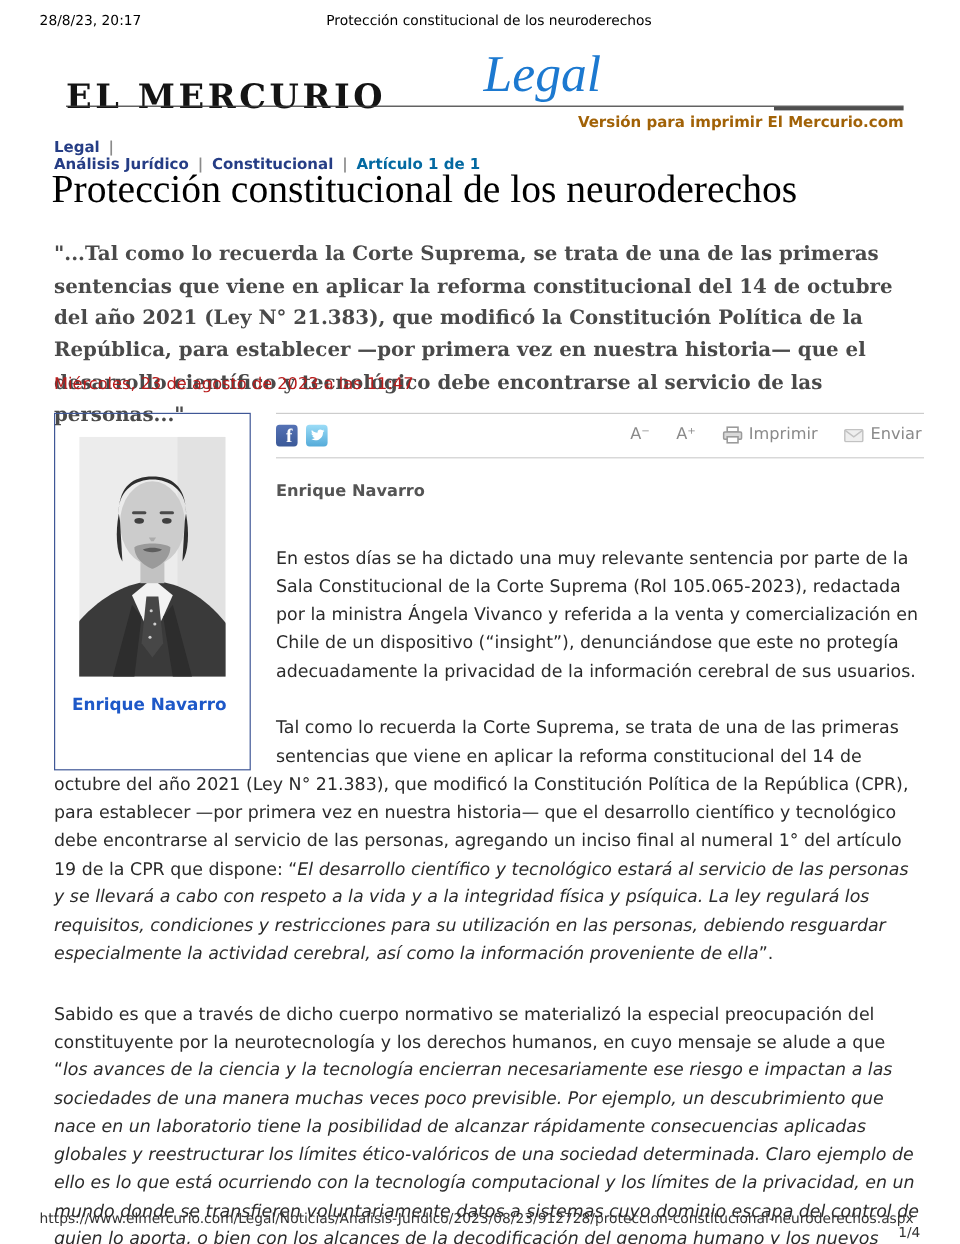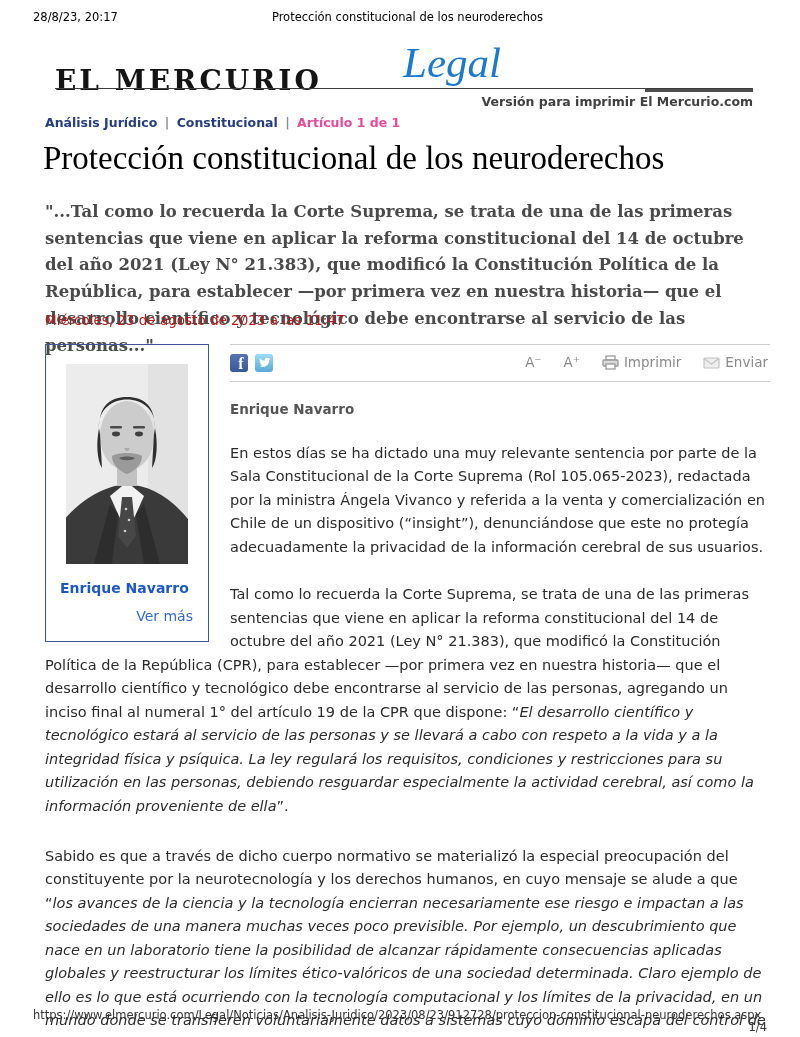--- a/index.html
+++ b/index.html
@@ -15,27 +15,27 @@
 
   
   .masthead { position:absolute; top:44px; left:55px; right:47px; height:48px; }
   .brand { font-family:"DejaVu Serif","Liberation Serif",serif; font-weight:bold;
     font-size:28px; letter-spacing:3px; color:#141414; line-height:44px;margin-top:15px; }
   .section-logo { position:absolute; left:348px; top:-6px;
     font-family:"Liberation Serif","DejaVu Serif",serif; font-style:italic;
     font-size:43px; color:#1c79d0; }
   .mast-line { position:absolute; top:44px; left:0; width:698px; border-top:1px solid #3c3c3c; }
   .mast-line-thick { position:absolute; top:45px; left:590px; width:108px; height:3px; background:#4e4e4e; }
-  .print-version { position:absolute; top:94px; right:47px; font-size:12.5px; font-weight:bold; color:#404040; }
+  .print-version { position:absolute; top:94px; right:47px; font-size:12.5px; font-weight:bold; color:#a16207; }
 
   
   .breadcrumb { position:absolute; top:116px; left:45px; font-size:12.5px; font-weight:bold; line-height:14px; }
   .breadcrumb a { color:#253d85; }
   .breadcrumb .pipe { color:#8a8a8a; padding:0 3px; }
-  .breadcrumb .muted { color:#ec4899; }
+  .breadcrumb .muted { color:#0369a1; }
 
   
   .headline { position:absolute; top:139px; left:43px; right:40px;
     font-family:"Liberation Serif","DejaVu Serif",serif; font-weight:normal;
     font-size:33px; color:#000; line-height:1.2; }
 
   
   .lead-quote { position:absolute; top:199px; left:45px; width:718px;
     font-family:"DejaVu Serif","Liberation Serif",serif; font-weight:bold;
     font-size:16.5px; color:#4a4a4a; line-height:1.62; }
@@ -61,21 +61,21 @@
     font-family:"Liberation Serif",serif; font-weight:bold; font-size:16px;
     line-height:16px; padding-left:4px; }
   .tw { background:linear-gradient(#9bdcf7,#55abd9); align-items:center; }
   .toolbar-spacer { flex:1; }
   .tool { color:#8a8a8a; font-size:13.5px; display:flex; align-items:center; gap:5px;
     margin-left:22px; cursor:pointer; }
   .tool svg { display:block; }
 
   .author-name { margin-top:17px; font-size:13.5px; font-weight:bold; color:#555; }
 
-  .article p.body { margin-top:21px; }
+  .article p.body { margin-top:34px; }
   .article p.body.p2 { margin-top:24px; }
   .article p.body.p3 { margin-top:27px; }
   .article p.body em { font-style:italic; }
 
   
   .print-footer { position:absolute; bottom:14px; left:33px; right:33px; height:15px;
     font-size:11.5px; color:#333; }
   .pf-url { position:absolute; left:0; top:0;text-align:center; }
   .pf-page { position:absolute; right:0; top:12px; }
 </style>
@@ -89,20 +89,24 @@
 
 <div class="masthead">
   <div class="brand">EL MERCURIO</div>
   <div class="section-logo">Legal</div>
   <div class="mast-line"></div>
   <div class="mast-line-thick"></div>
 </div>
 <div class="print-version">Versión para imprimir El Mercurio.com</div>
 
 <div class="breadcrumb">
+  <div>
+    <a href="#">Legal</a>
+    <span class="pipe">|</span>
+  </div>
   <div>
     <a href="#">Análisis Jurídico</a>
     <span class="pipe">|</span>
     <a href="#">Constitucional</a>
     <span class="pipe">|</span>
     <span class="muted">Artículo 1 de 1</span>
   </div>
 </div>
 
 <h1 class="headline">Protección constitucional de los neuroderechos</h1>
@@ -132,21 +136,20 @@
       <path d="M89,64 C92,80 91,96 86,104 L88,70 Z" fill="#2e2e2e"></path>
       <ellipse cx="50" cy="70" rx="4" ry="2.4" fill="#3f3f3f"></ellipse>
       <ellipse cx="73" cy="70" rx="4" ry="2.4" fill="#3f3f3f"></ellipse>
       <rect x="44" y="62" width="12" height="2.6" rx="1.3" fill="#4a4a4a"></rect>
       <rect x="67" y="62" width="12" height="2.6" rx="1.3" fill="#4a4a4a"></rect>
       <path d="M58,84 L64,84 L62,87 L60,87 Z" fill="#ababab"></path>
       <path d="M46,92 C52,88 70,88 76,92 C76,104 62,110 61,110 C60,110 46,104 46,92 Z" fill="#9a9a9a"></path>
       <path d="M53,94 C58,92 64,92 69,94 C66,97 56,97 53,94 Z" fill="#5d5d5d"></path>
     </svg>
     <div class="author-box-name">Enrique Navarro</div>
-    <a href="#" class="author-box-link">Ver más</a>
   </div>
 
   <div class="toolbar">
     <div class="social-icon fb">f</div>
     <div class="social-icon tw">
       <svg width="13" height="11" viewBox="0 0 14 12">
           <path fill="#ffffff" d="M13.5,2.1 c-0.5,0.2-1,0.4-1.5,0.4 c0.5-0.3,0.9-0.8,1.1-1.4 c-0.5,0.3-1,0.5-1.6,0.6 C11,1.2,10.3,0.9,9.6,0.9 C8.2,0.9,7.1,2,7.1,3.4 c0,0.2,0,0.4,0.1,0.6 C5.1,3.9,3.2,2.9,2,1.4 C1.8,1.8,1.6,2.2,1.6,2.7 c0,0.9,0.4,1.6,1.1,2.1 C2.3,4.8,1.9,4.7,1.6,4.5 c0,1.2,0.9,2.2,2,2.5 C3.2,7.1,2.8,7.1,2.4,7 c0.3,1,1.2,1.7,2.3,1.7 c-0.9,0.7-2,1.1-3.2,1 c1.1,0.7,2.4,1.1,3.7,1.1 c4.5,0,6.9-3.7,6.9-6.9 c0-0.1,0-0.2,0-0.3 C12.7,3.1,13.1,2.6,13.5,2.1 Z"></path>
         </svg>
     </div>
     <div class="toolbar-spacer"></div>

